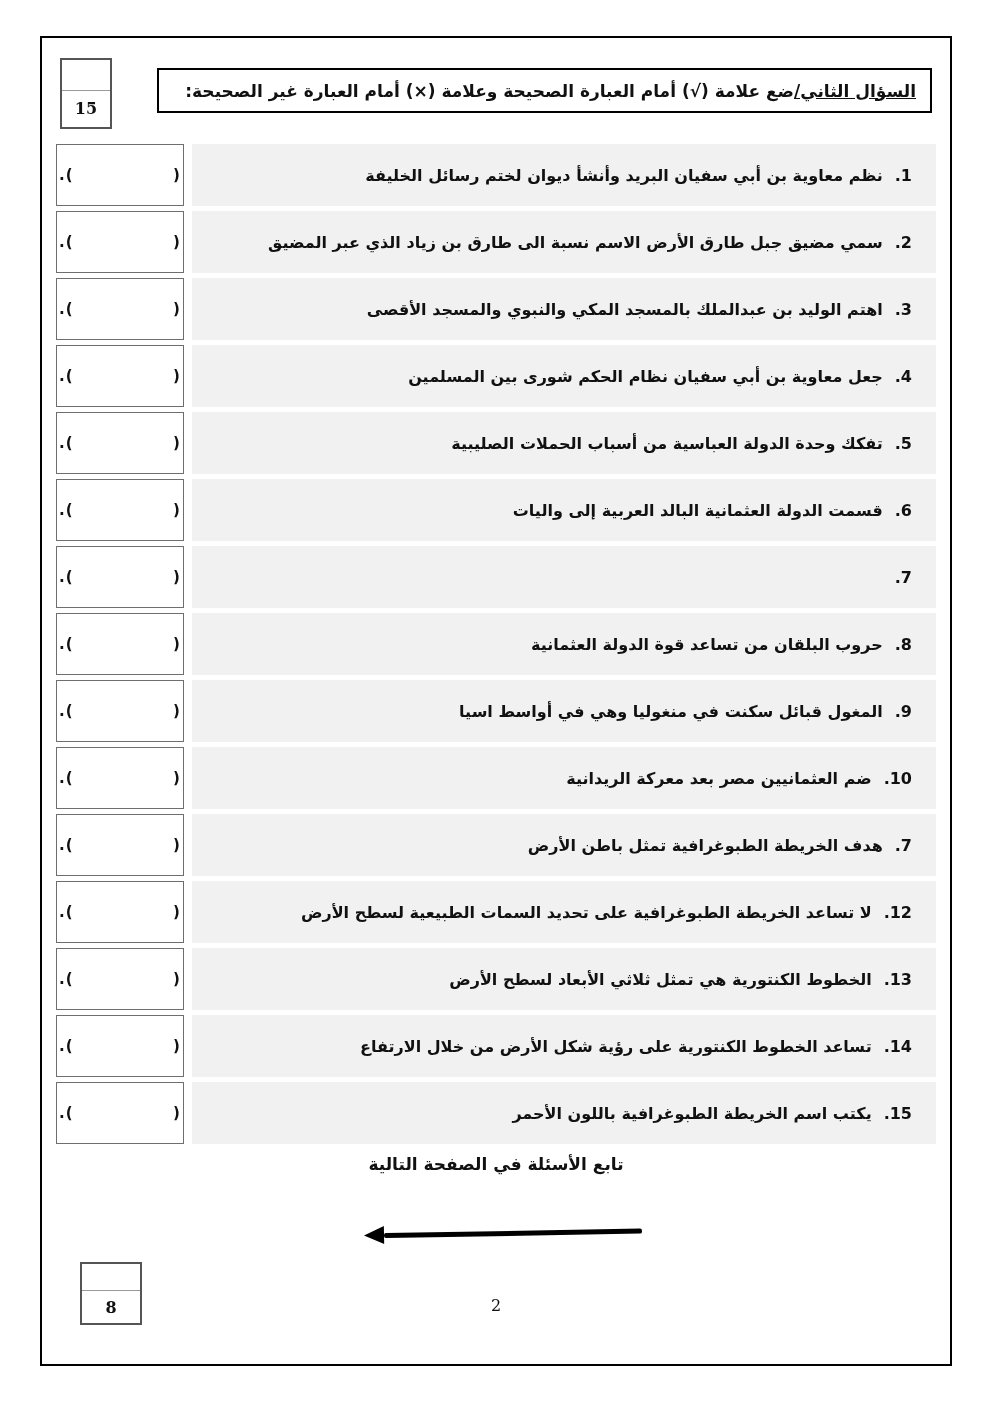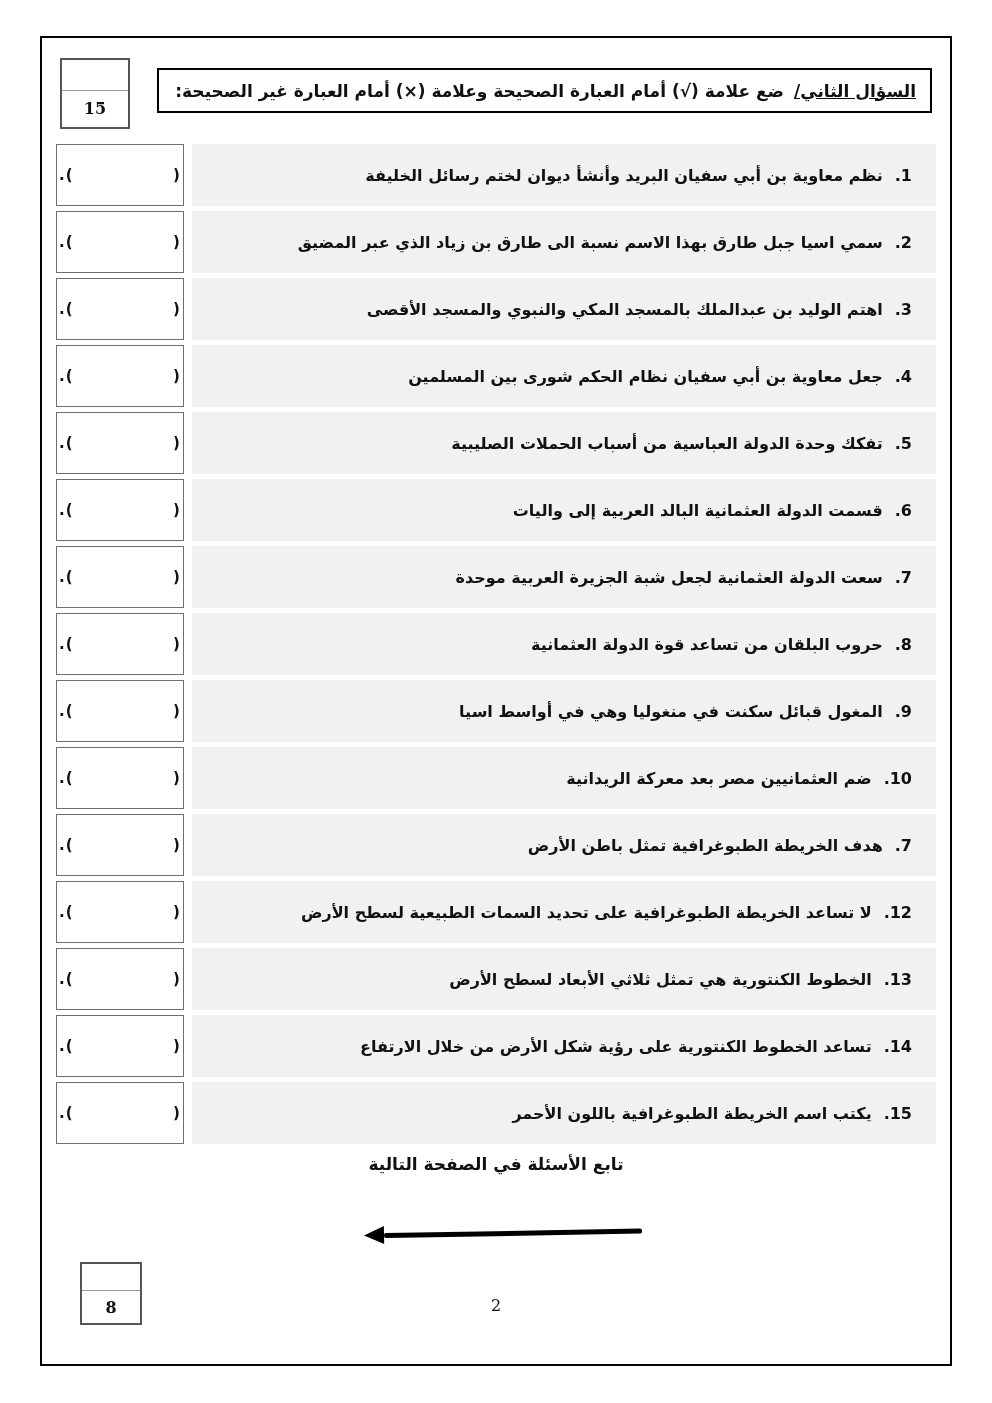--- a/index.html
+++ b/index.html
@@ -36,38 +36,38 @@
   }
   .score-box .score-num {
     flex: 1;
     display: flex;
     align-items: center;
     justify-content: center;
     font-family: "DejaVu Serif", serif;
     font-weight: bold;
     font-size: 16px;
   }
-  .score-box.top { left: 18px; top: 20px; width: 70px; height: 71px; text-align: right; }
+  .score-box.top { left: 18px; top: 20px; width: 52px; height: 71px; text-align: right; }
   .score-box.bottom { left: 38px; top: 1224px; width: 62px; height: 63px; }
 
   .header-box {
     position: absolute;
     left: 115px; top: 30px;
     width: 775px; height: 45px;
     border: 2px solid #000;
     background: #fff;
     direction: rtl;
     display: flex;
     align-items: center;
     padding: 0 14px;
     font-size: 17px;
     font-weight: bold;
     white-space: nowrap;
   }
-  .header-box .title { text-decoration: underline; margin-left: 10px; }
+  .header-box .title { text-decoration: underline; margin-left: 0; }
 
   .qtable {
     position: absolute;
     left: 14px; top: 106px;
     width: 880px;
     display: flex;
     flex-direction: column;
     gap: 5px;
   }
   .q-row {
@@ -174,21 +174,21 @@
       <span class="qtext">نظم معاوية بن أبي سفيان البريد وأنشأ ديوان لختم رسائل الخليفة</span>
     </div>
   </div>
 
   <div class="q-row">
     <div class="answer-cell">
       <span class="blank">.(&nbsp;&nbsp;&nbsp;&nbsp;&nbsp;&nbsp;&nbsp;&nbsp;&nbsp;&nbsp;&nbsp;&nbsp;&nbsp;&nbsp;&nbsp;&nbsp;)</span>
     </div>
     <div class="question-cell">
       <span class="qnum">2.</span>
-      <span class="qtext">سمي اسيا جبل طارق بهذا الاسم نسبة الى طارق بن زياد الذي عبر المضيق</span>
+      <span class="qtext">سمي مضيق جبل طارق الأرض الاسم نسبة الى طارق بن زياد الذي عبر المضيق</span>
     </div>
   </div>
 
   <div class="q-row">
     <div class="answer-cell">
       <span class="blank">.(&nbsp;&nbsp;&nbsp;&nbsp;&nbsp;&nbsp;&nbsp;&nbsp;&nbsp;&nbsp;&nbsp;&nbsp;&nbsp;&nbsp;&nbsp;&nbsp;)</span>
     </div>
     <div class="question-cell">
       <span class="qnum">3.</span>
       <span class="qtext">اهتم الوليد بن عبدالملك بالمسجد المكي والنبوي والمسجد الأقصى</span>
@@ -224,21 +224,20 @@
       <span class="qtext">قسمت الدولة العثمانية البالد العربية إلى واليات</span>
     </div>
   </div>
 
   <div class="q-row">
     <div class="answer-cell">
       <span class="blank">.(&nbsp;&nbsp;&nbsp;&nbsp;&nbsp;&nbsp;&nbsp;&nbsp;&nbsp;&nbsp;&nbsp;&nbsp;&nbsp;&nbsp;&nbsp;&nbsp;)</span>
     </div>
     <div class="question-cell">
       <span class="qnum">7.</span>
-      <span class="qtext">سعت الدولة العثمانية لجعل شبة الجزيرة العربية موحدة</span>
     </div>
   </div>
 
   <div class="q-row">
     <div class="answer-cell">
       <span class="blank">.(&nbsp;&nbsp;&nbsp;&nbsp;&nbsp;&nbsp;&nbsp;&nbsp;&nbsp;&nbsp;&nbsp;&nbsp;&nbsp;&nbsp;&nbsp;&nbsp;)</span>
     </div>
     <div class="question-cell">
       <span class="qnum">8.</span>
       <span class="qtext">حروب البلقان من تساعد قوة الدولة العثمانية</span>

